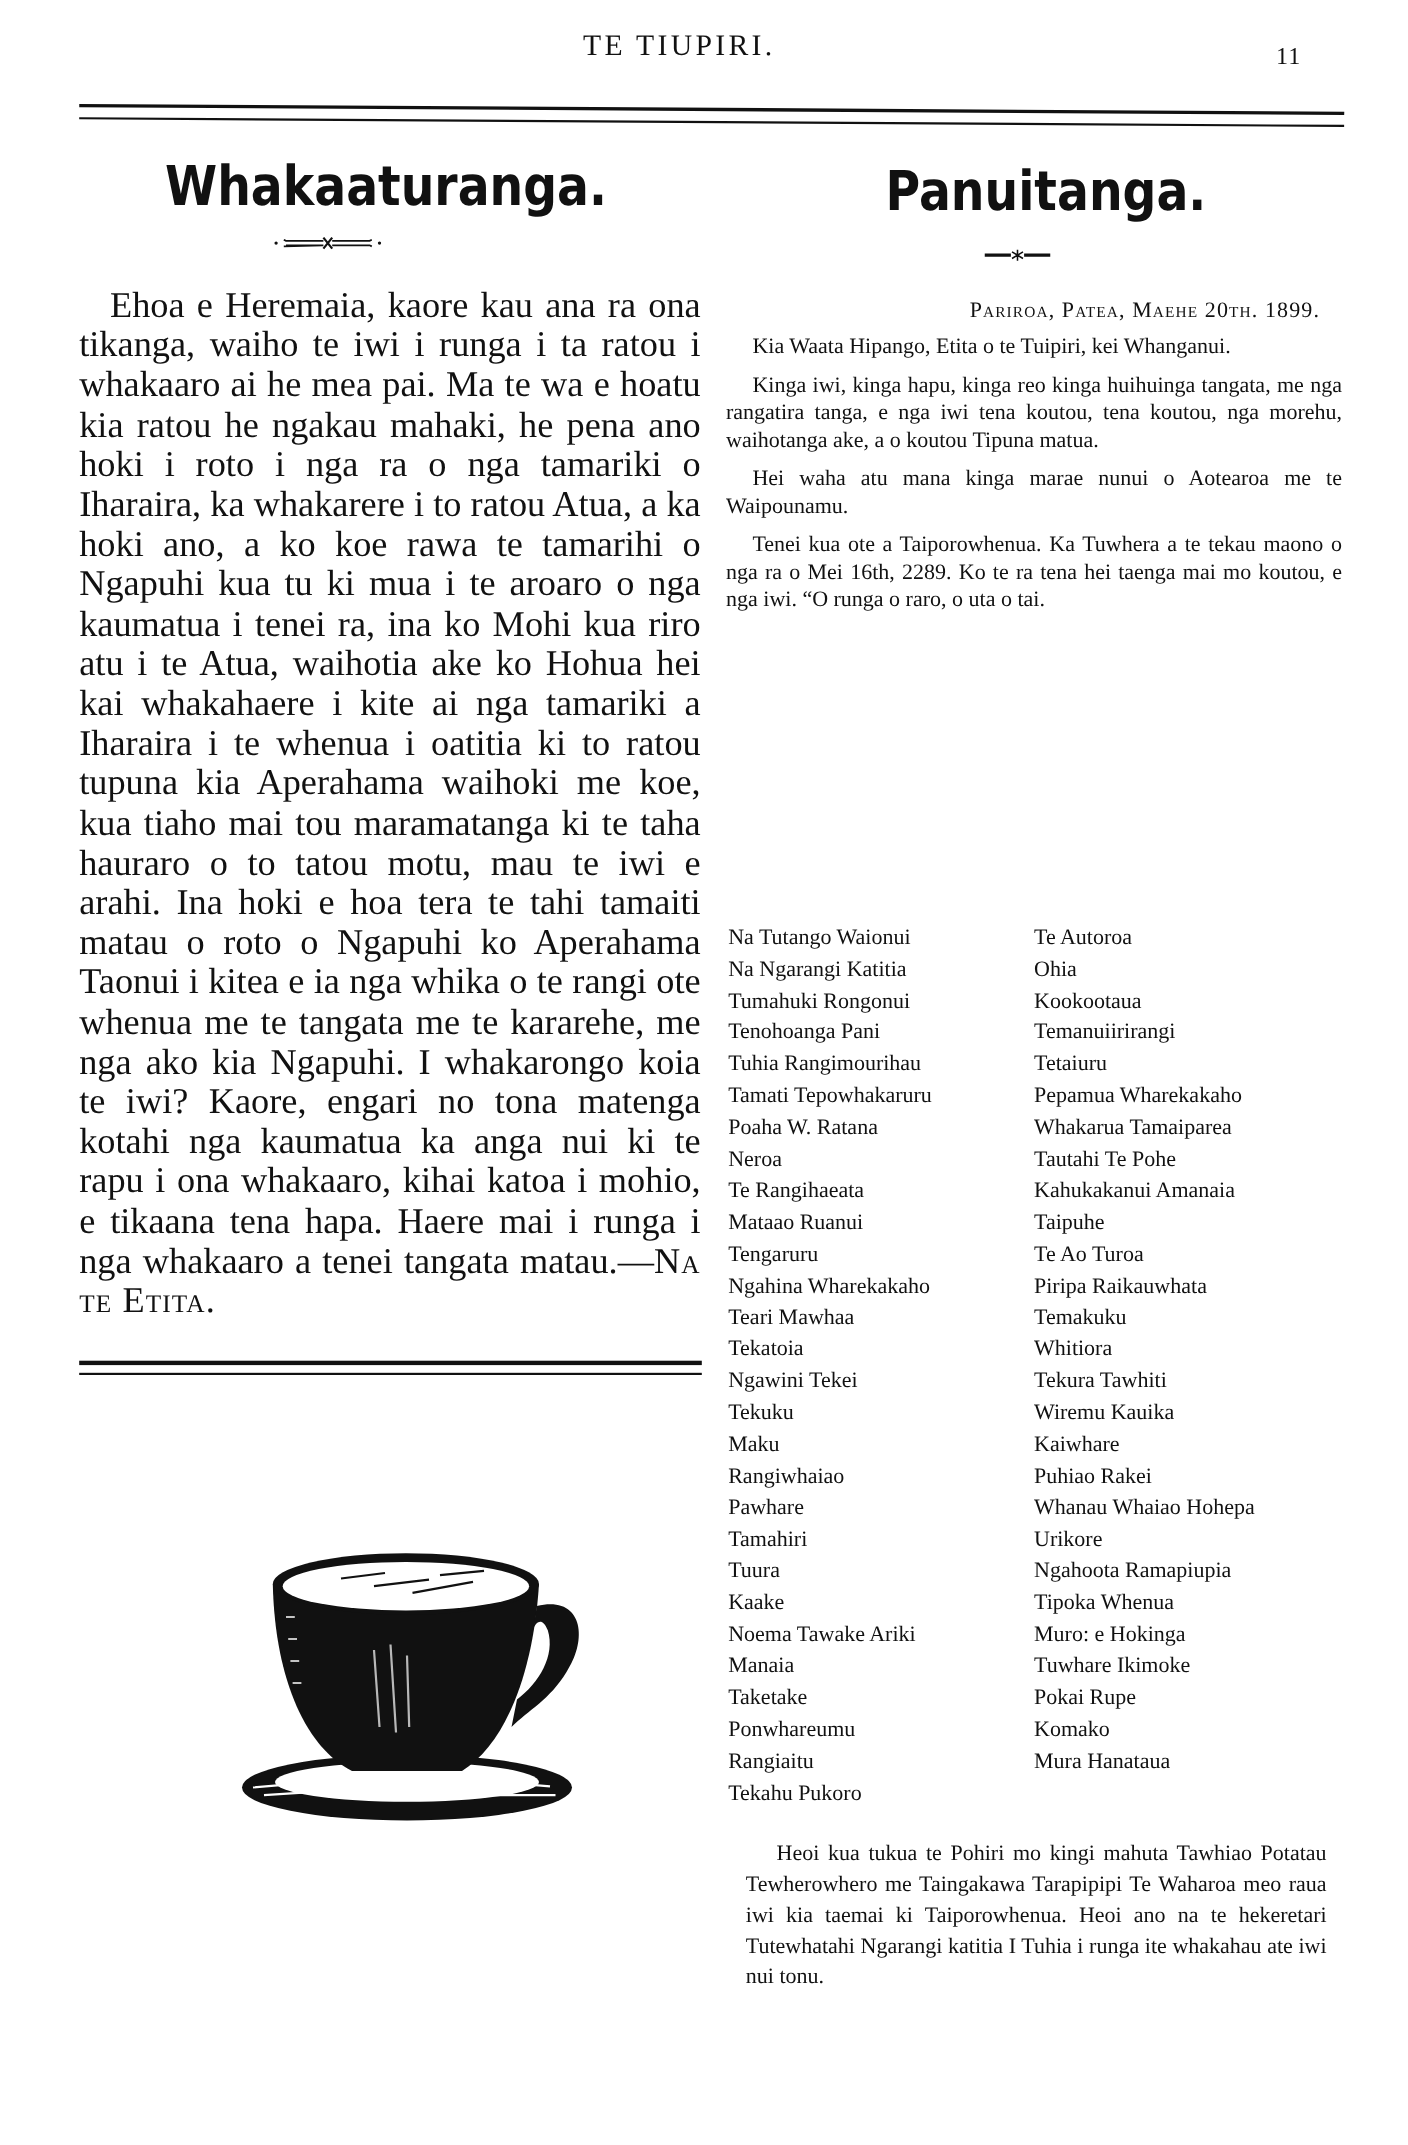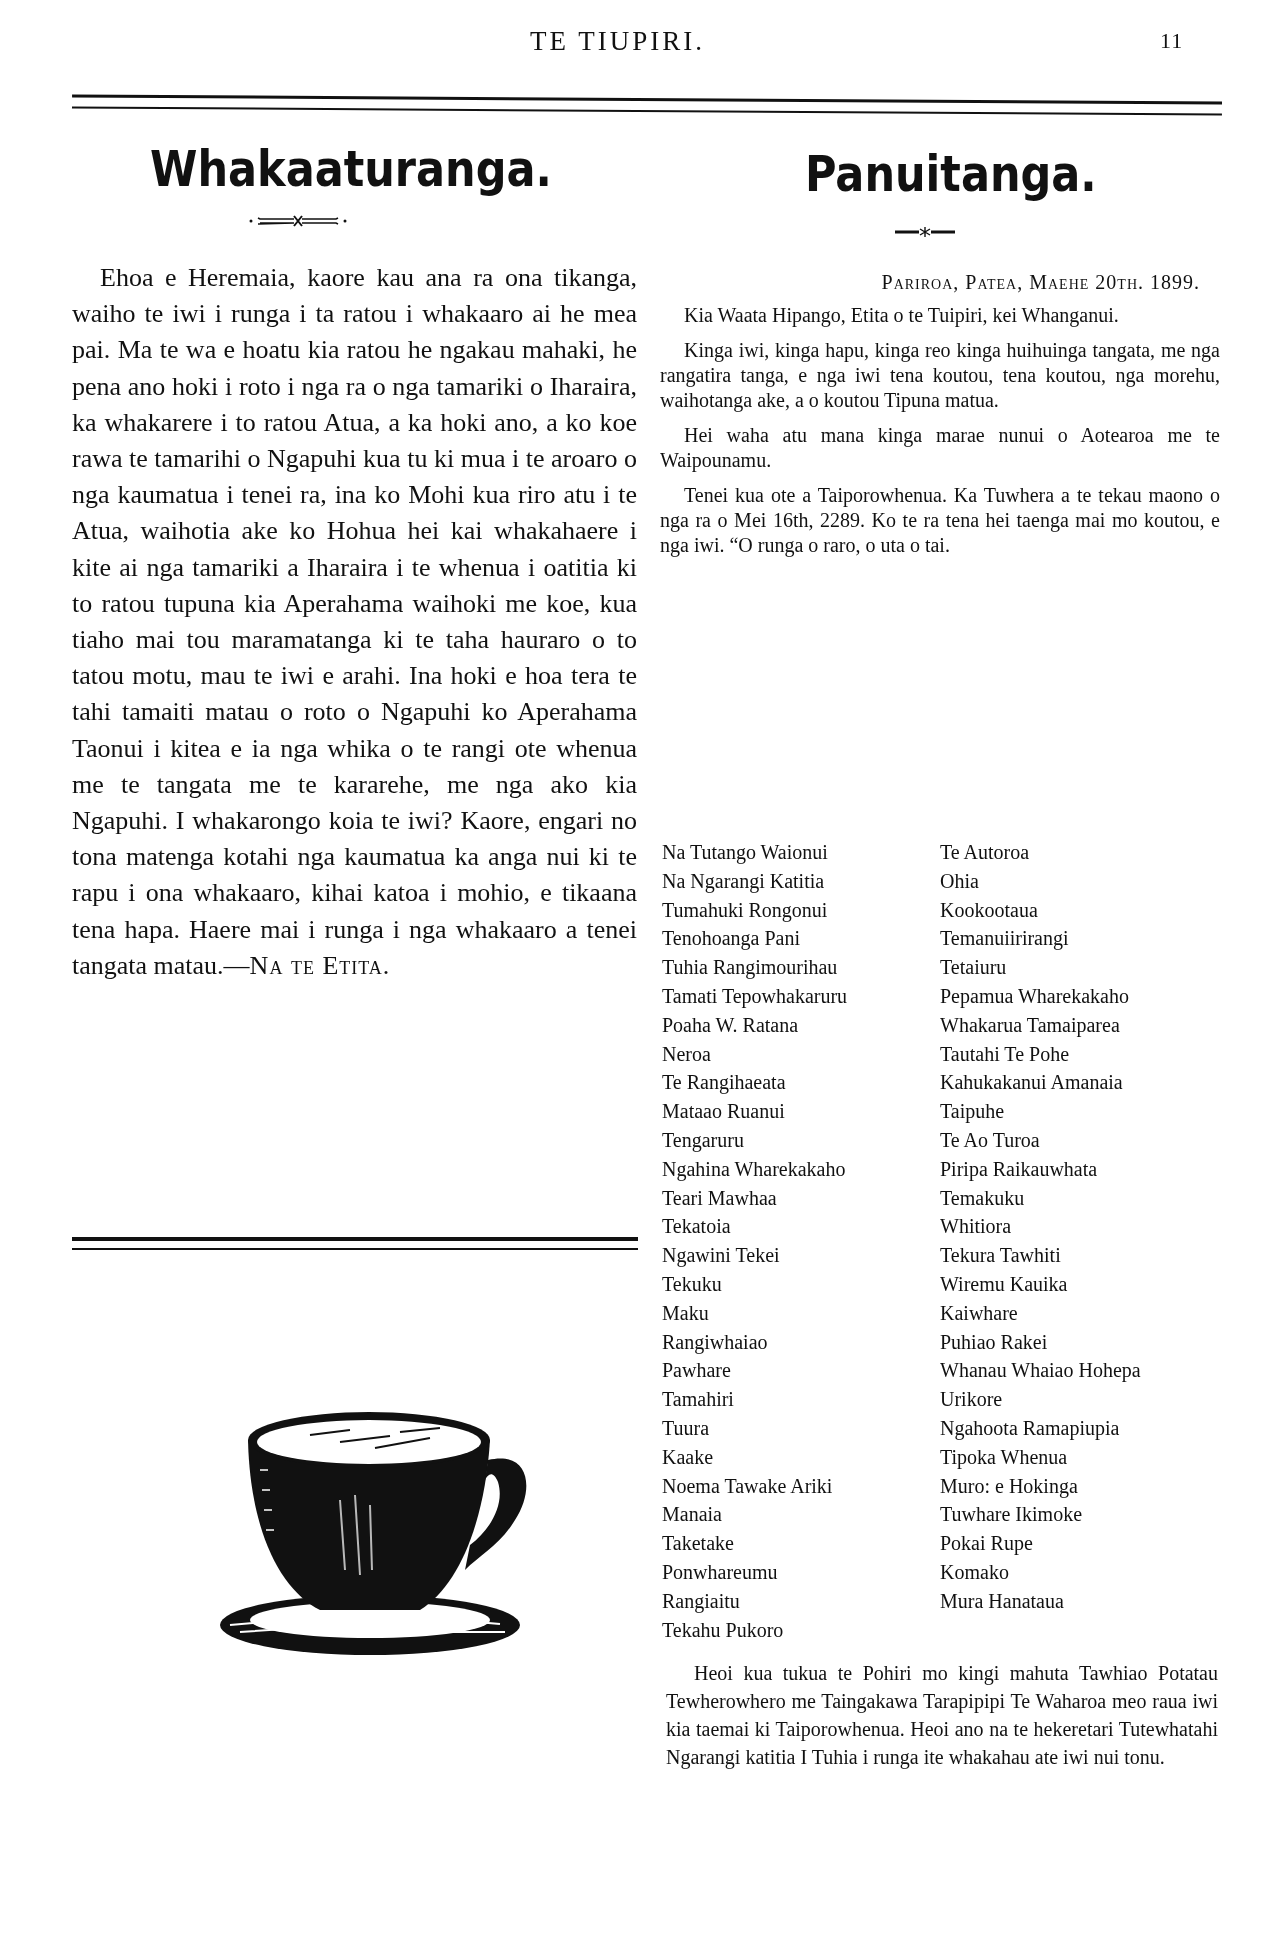--- a/index.html
+++ b/index.html
@@ -9,41 +9,41 @@
     font-family: "Liberation Serif", "DejaVu Serif", serif;
   }
   .page-header {
     position: absolute; top: 22px; left: 0; width: 1060px; height: 40px;
   }
   .running-title {
     position: absolute; left: 530px; top: 4px;
     font-size: 27px; letter-spacing: 3px;
   }
   .page-number {
-    position: absolute; left: 1160px; top: 6px; font-size: 22px; letter-spacing: 1px;
+    position: absolute; left: 1160px; top: 16px; font-size: 22px; letter-spacing: 1px;
   }
   .header-rule {
     position: absolute; left: 72px; top: 98px; width: 1150px; height: 9px;
     border-top: 3px solid #111; border-bottom: 2px solid #111;
     transform: rotate(0.35deg);
   }
   .section-title {
     position: absolute; font-family: "DejaVu Sans", sans-serif; font-weight: bold;
     font-size: 50px; transform: scaleX(0.86); transform-origin: left top; letter-spacing: 0px;
   }
   .title-left { left: 150px; top: 140px; }
   .title-right { left: 805px; top: 145px; }
 
   .ornament { position: absolute; }
   .orn-left { left: 248px; top: 213px; width: 100px; height: 16px; }
   .orn-right { left: 895px; top: 225px; width: 60px; height: 14px; }
 
   .col-left {
     position: absolute; left: 72px; top: 260px; width: 565px;
-    font-size: 26px; line-height: 36.2px; text-align: justify;
+    font-size: 33px; line-height: 36.2px; text-align: justify;
   }
   .col-left p { margin: 0; text-indent: 28px; }
   .smallcaps { font-variant: small-caps; letter-spacing: 1px; font-family: Liberation Serif, serif; }
 
   .left-rule {
     position: absolute; left: 72px; top: 1237px; width: 566px; height: 7px;
     border-top: 4px solid #111; border-bottom: 2px solid #111;
   }
 
   .teacup { position: absolute; left: 200px; top: 1370px; width: 340px; height: 290px; }
@@ -60,21 +60,21 @@
     display: flex; font-size: 20px; line-height: 28.8px;
   }
   .names ul { list-style: none; margin: 0; padding: 0; }
   .names .list-a { width: 278px; }
   .names .list-b { width: 280px; }
 
   .closing {
     position: absolute; left: 662px; top: 1655px; width: 560px;
     font-size: 20px; line-height: 28px; text-align: justify;
   }
-  .closing p { margin: 4px; text-indent: 28px; }
+  .closing p { margin: 16px; text-indent: 28px; }
 </style>
 </head>
 <body>
 
 <div class="page-header">
   <span class="running-title">TE TIUPIRI.</span>
   <span class="page-number">11</span>
 </div>
 <div class="header-rule"></div>
 

